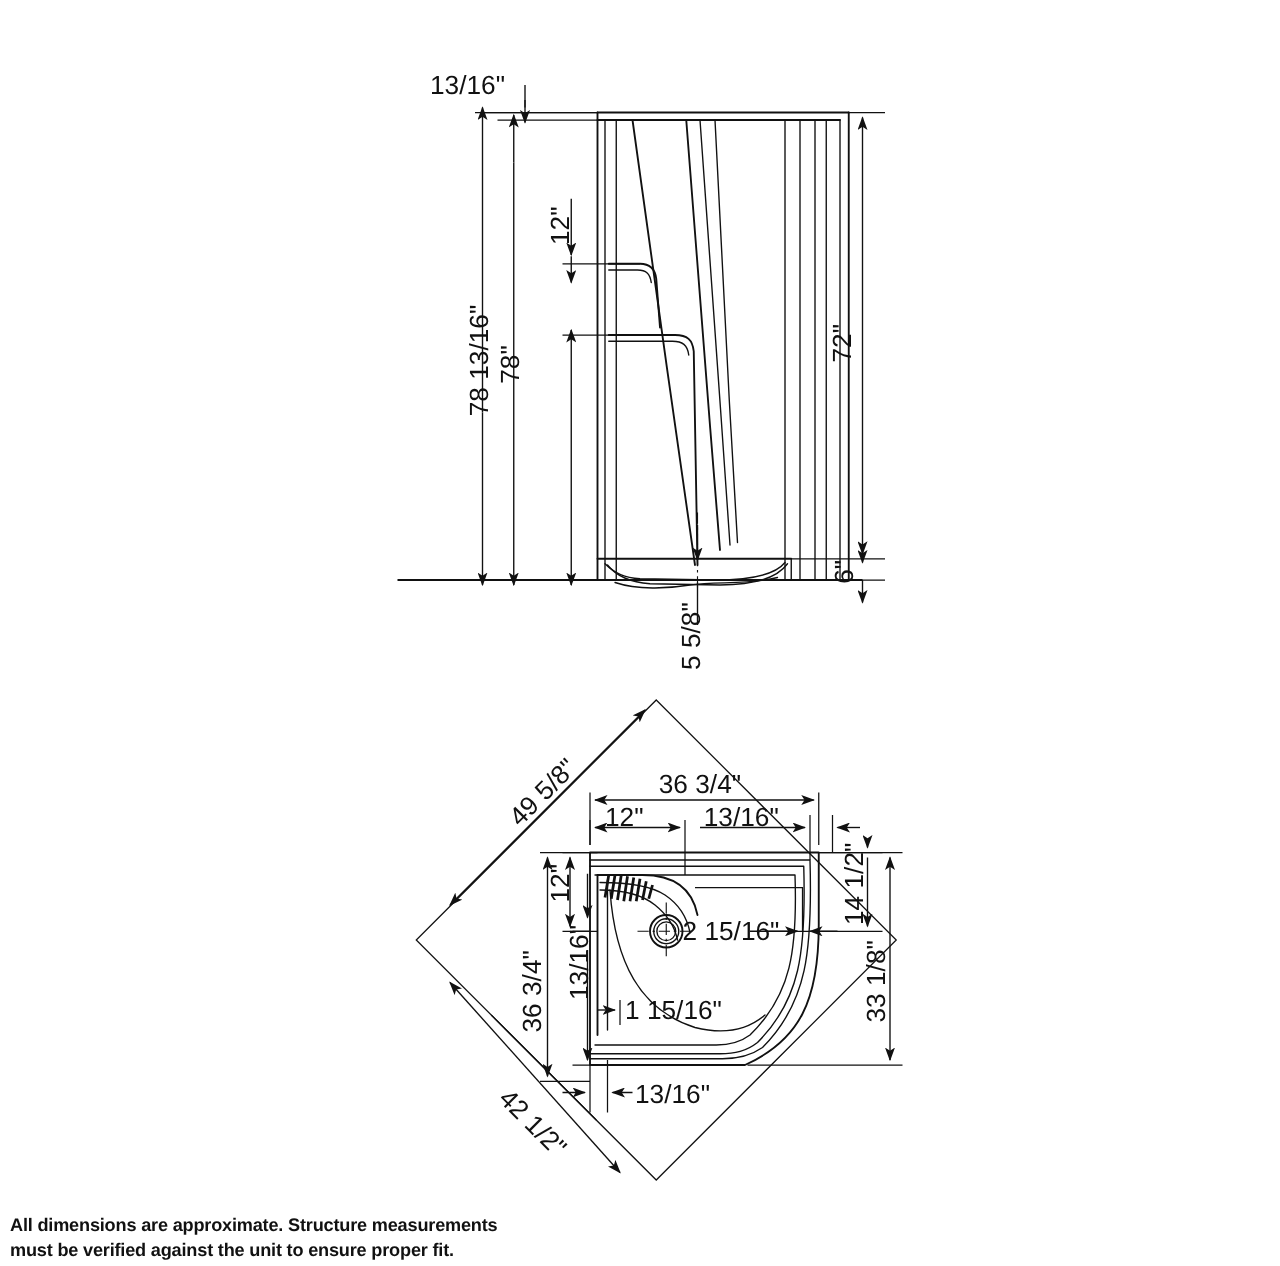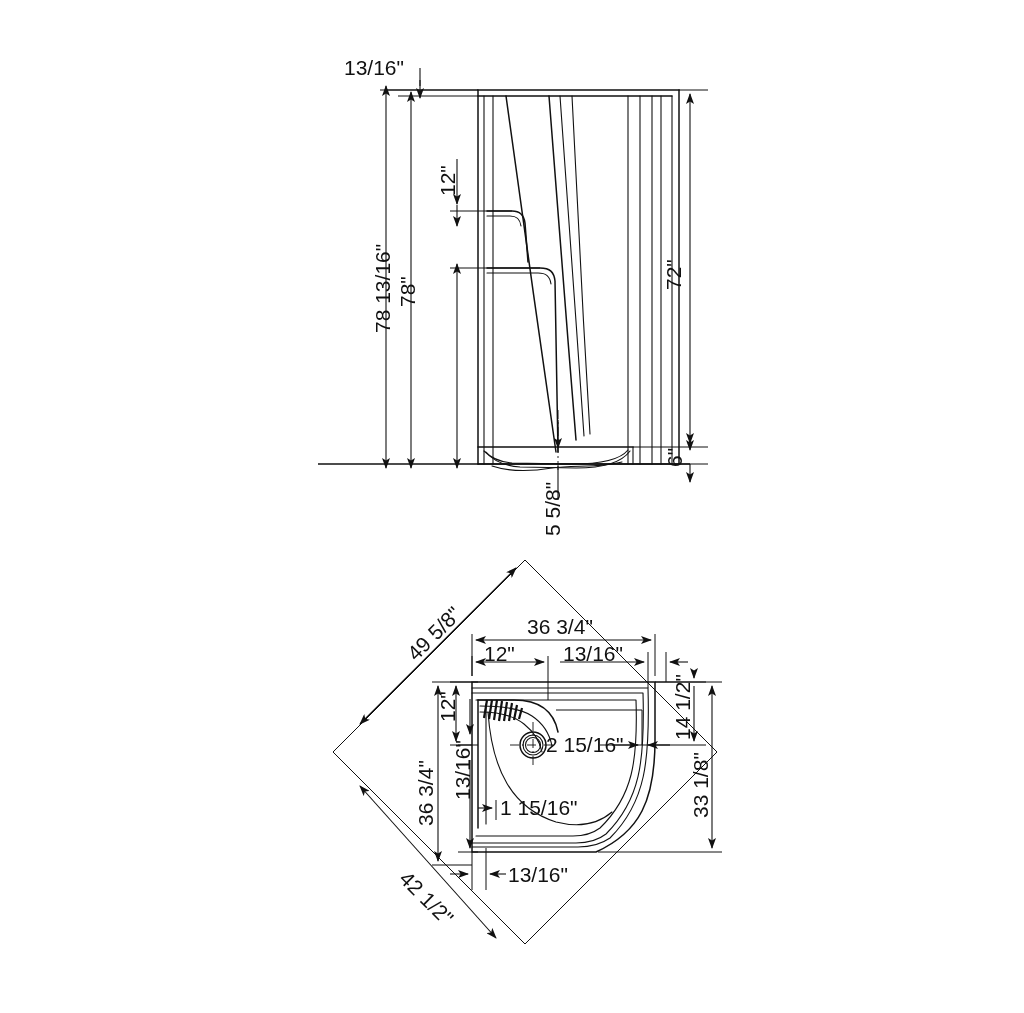--- a/index.html
+++ b/index.html
@@ -293,14 +293,18 @@
     <g>
       <path class="extline" d="M496,800 L496,820"></path>
       <line class="dimline" x1="478" y1="808" x2="492" y2="808" marker-end="url(#ar)"></line>
       <text class="dim-text" x="500" y="815">1 15/16"</text>
     </g>
 
   </g>
 
 </svg>
 
-
+<div class="footer-note">
+  <span class="ln">All dimensions are approximate. Structure measurements</span>
+  <span class="ln">must be verified against the unit to ensure proper fit.</span>
 </div>
 
+</div>
+
 </body></html>

